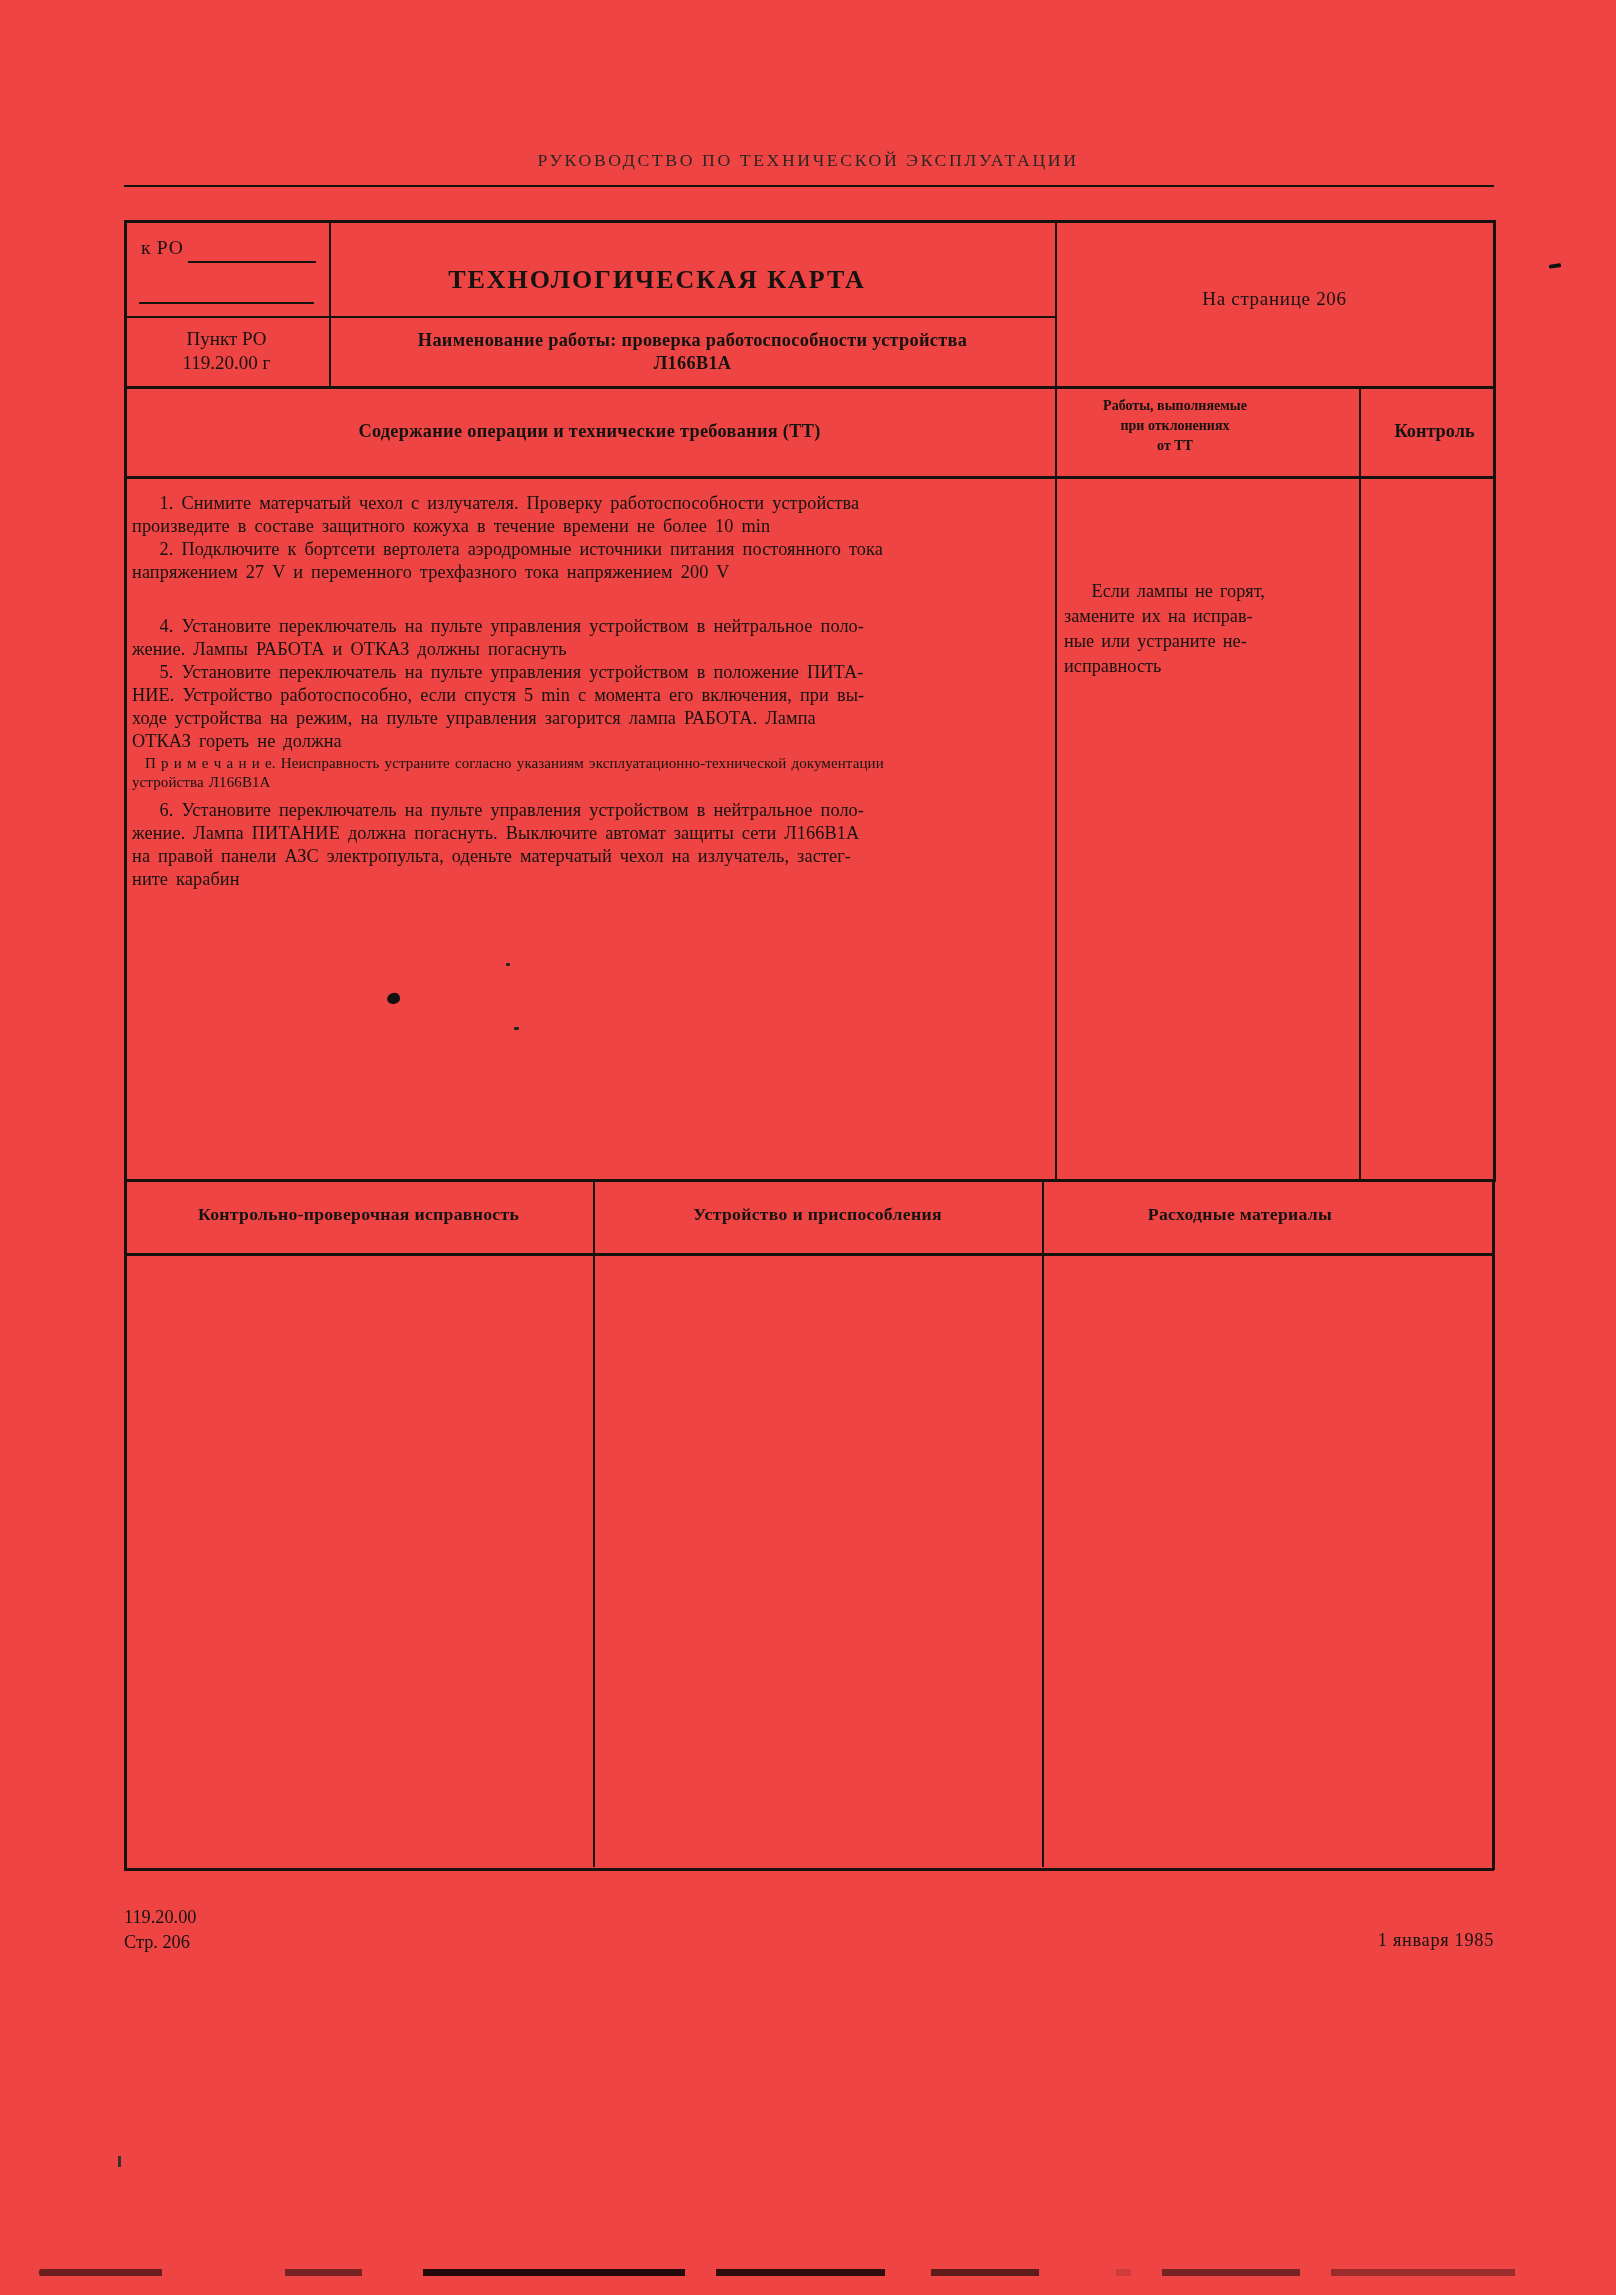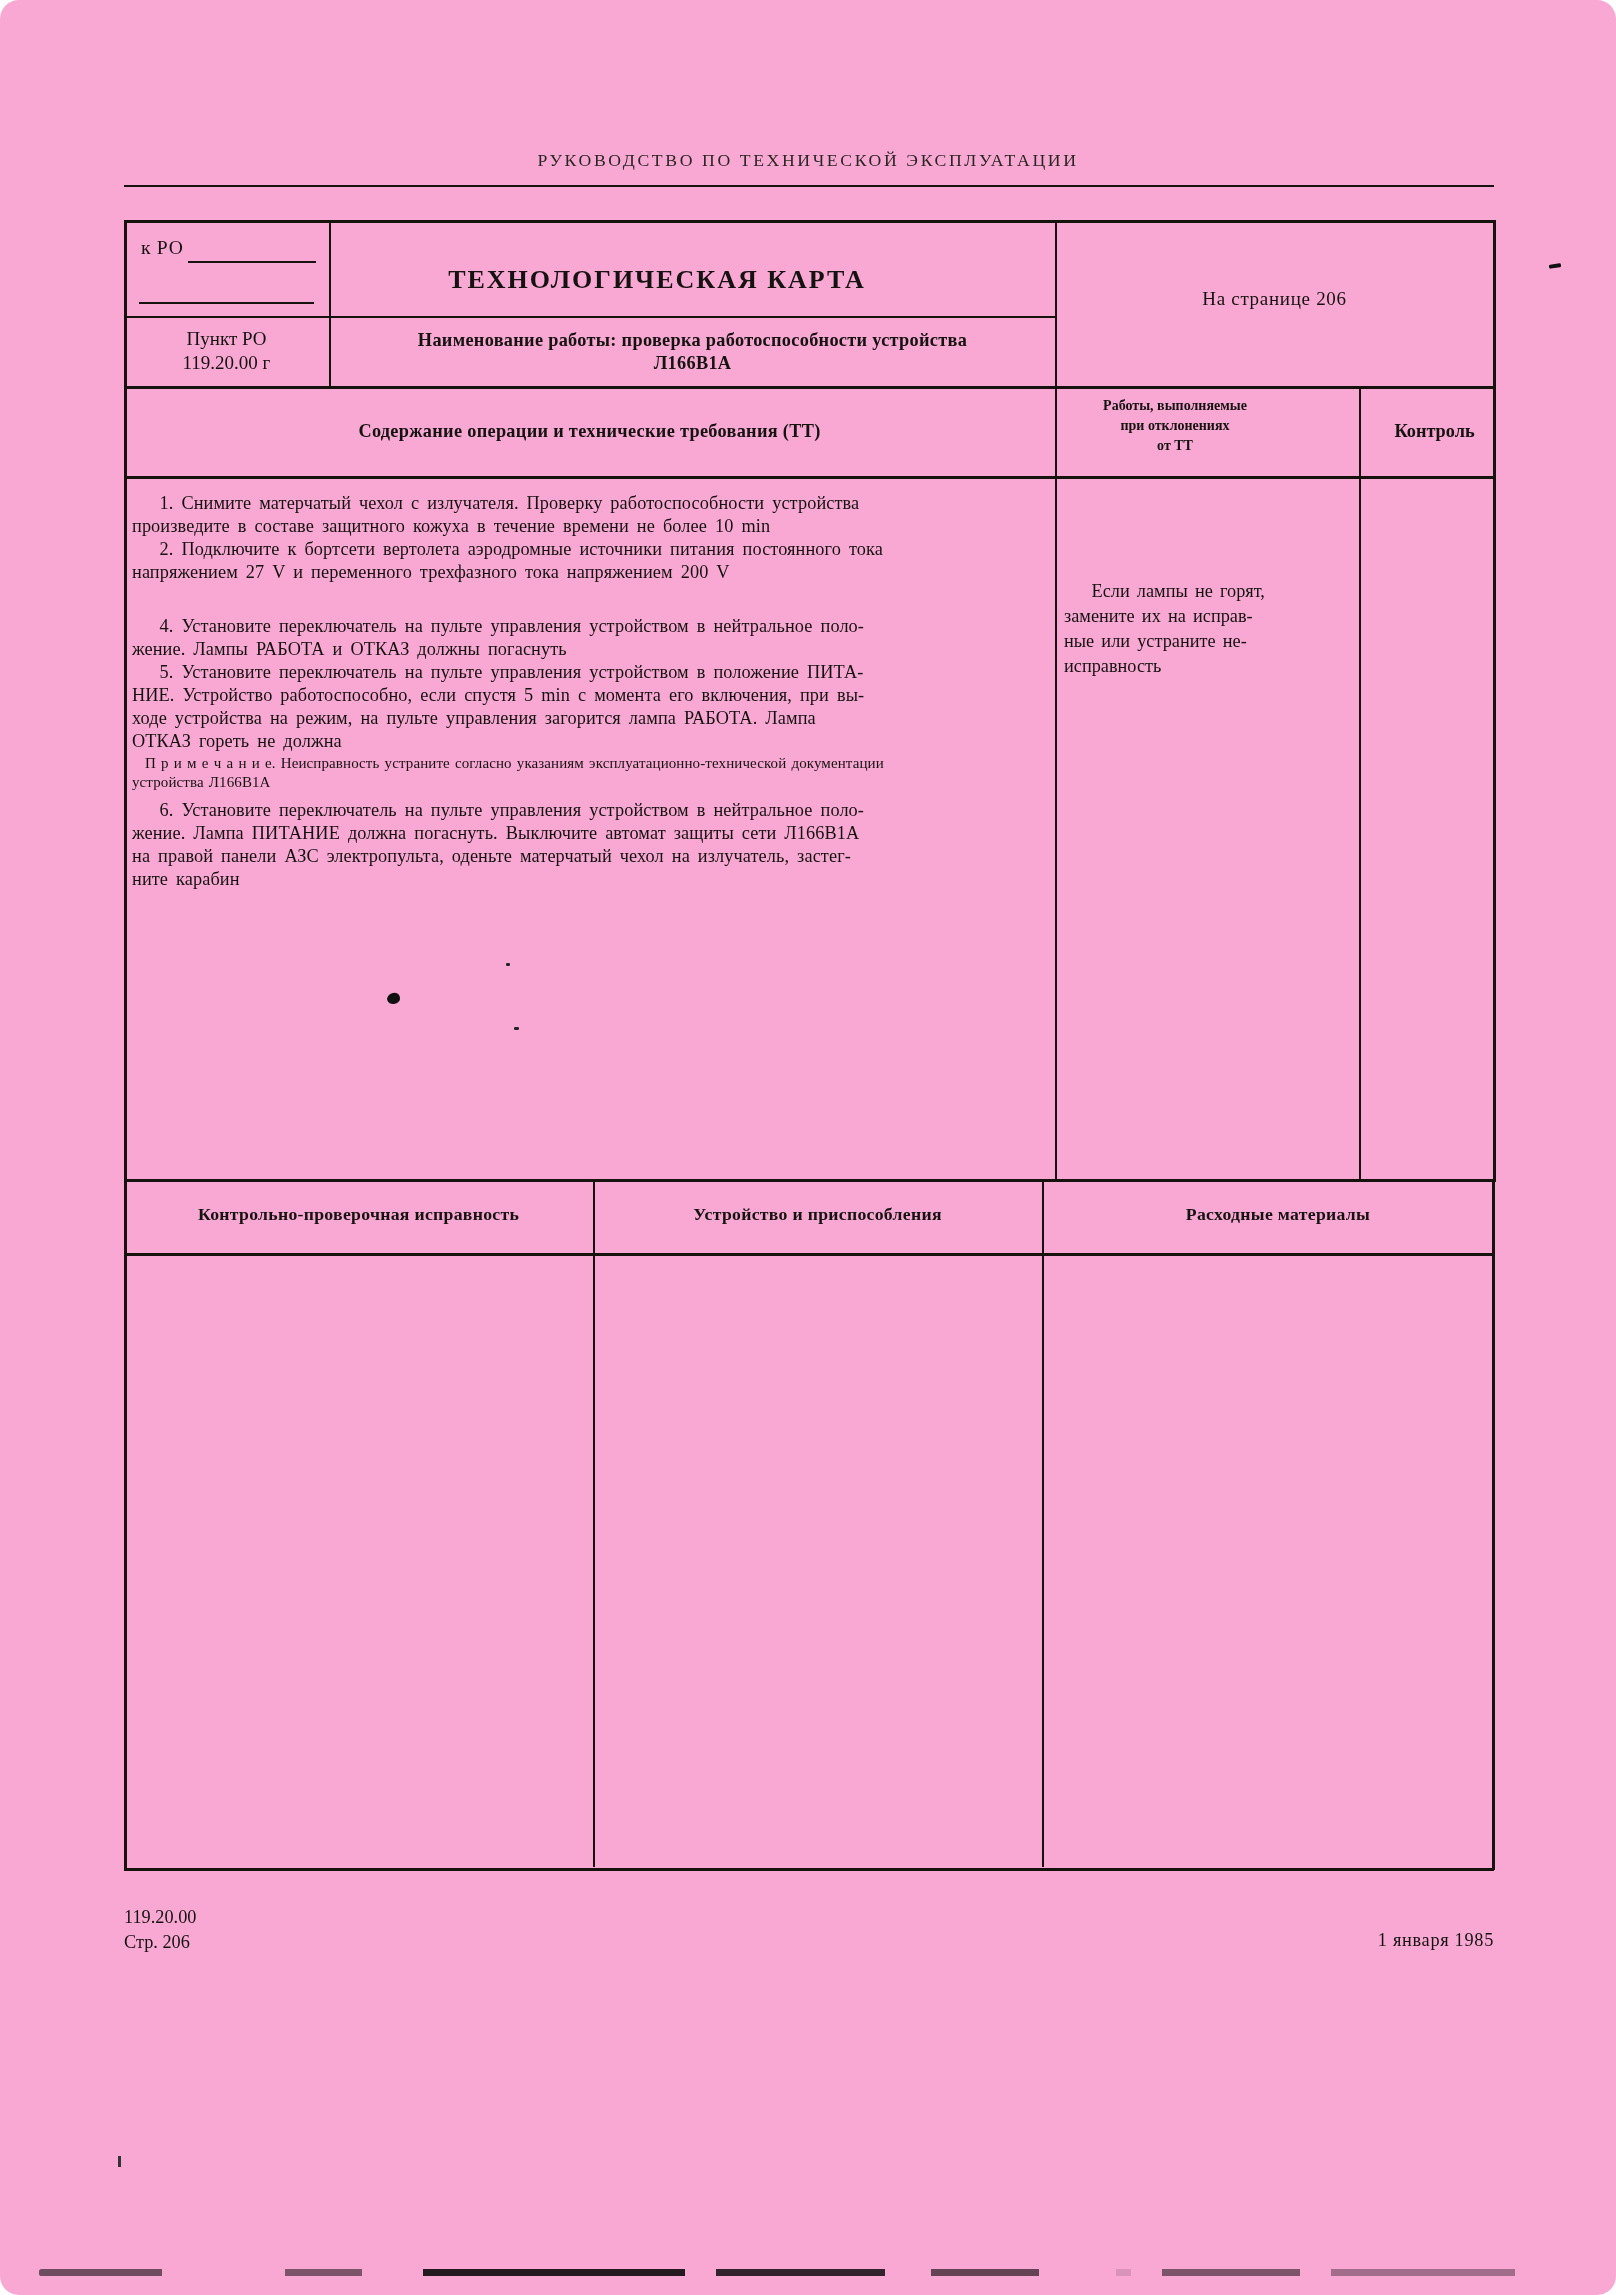--- a/index.html
+++ b/index.html
@@ -4,21 +4,21 @@
 <style>
   * { margin: 0; padding: 0; box-sizing: border-box; }
   html, body { background: #ffffff; }
   body {
     width: 1616px; height: 2295px;
     position: relative;
     font-family: "Liberation Serif", "DejaVu Serif", serif;
     color: #151310;
     -webkit-font-smoothing: antialiased;
   }
-  .sheet { position: absolute; inset: 0; background: #f9a8d4; border-radius: 19px; }
+  .sheet { position: absolute; inset: 0; background: #ef4444; }
 
   .abs { position: absolute; }
   .ml { white-space: pre-line; }
   .ctr { text-align: center; }
   .b { font-weight: 700; }
 
   
   .hline, .vline { position: absolute; background: #16130f; }
   .hline { height: 2px; }
   .vline { width: 2px; }
@@ -64,21 +64,21 @@
     left: 1064px; top: 579px; width: 291px;
     font-size: 18.3px; line-height: 25px;
     white-space: pre-line; text-indent: 27.5px;
     word-spacing: 2.6px;
   }
 
   
   .bt-head { font-size: 17.7px; top: 1204px; letter-spacing: 0.3px; }
   .bt1 { left: 124px;  width: 469px; }
   .bt2 { left: 593px;  width: 449px; }
-  .bt3 { left: 1053px; width: 450px; }
+  .bt3 { left: 1015px; width: 450px; }
 
   
   .footer-left { left: 124px; top: 1905px; font-size: 18.3px; line-height: 25px; white-space: pre-line; }
   .footer-right { right: 122px; top: 1930px; font-size: 18.3px; letter-spacing: 0.7px; }
 
   
   .blob {
     left: 387px; top: 993px; width: 13px; height: 11px;
     background: #111; border-radius: 55% 45% 50% 50%;
     transform: rotate(-12deg);

